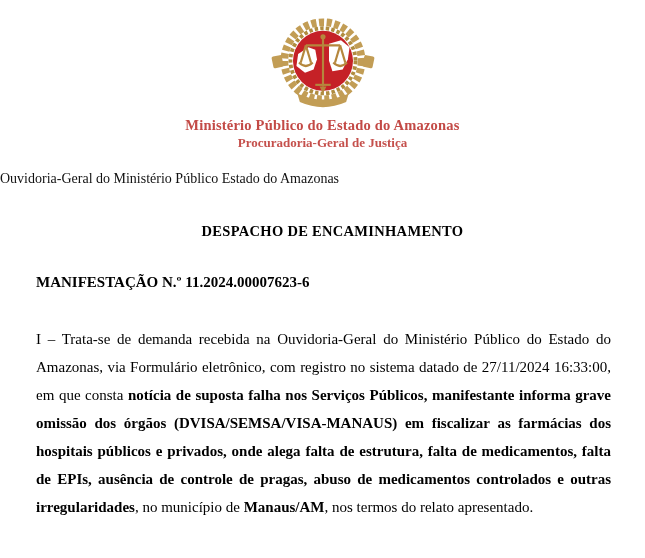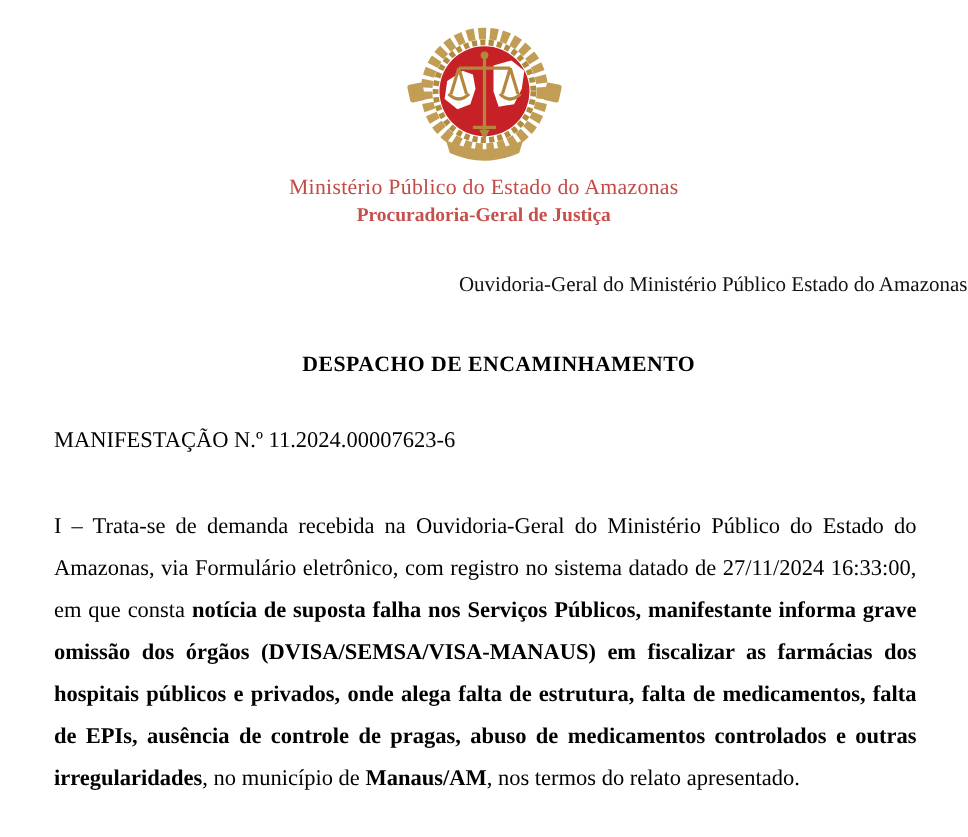--- a/index.html
+++ b/index.html
@@ -22,49 +22,49 @@
   }
   .crest-svg {
     display: block;
     margin: 0 auto;
     width: 112px;
     height: 96px;
   }
   .org1 {
     margin-top: 3px;
     font-size: 14.5px;
-    font-weight: normal;
+    font-weight: bold;
     color: #c34a46;
     letter-spacing: 0.2px;
   }
   .org2 {
     margin-top: 1px;
     font-size: 13px;
     font-weight: bold;
     color: #c5504c;
   }
   .dept {
-    margin-top: 32px;
-    text-align: right;
+    margin-top: 20px;
+    text-align: left;
     font-size: 14px;
     color: #111;
   }
   .doc-title {
     margin: 36px 0 0 0;
     text-align: center;
     font-size: 14.5px;
     font-weight: bold;
     color: #000;
     letter-spacing: 0.3px;
     padding-left: 20px;
   }
   .ref {
     margin: 34px 36px 0 36px;
     font-size: 15px;
-    font-weight: normal;
+    font-weight: bold;
     color: #000;
   }
   .body-par {
     margin: 34px 34px 16px 36px;
     font-size: 15px;
     line-height: 28px;
     text-align: justify;
     color: #000;
   }
   .body-par .b {

